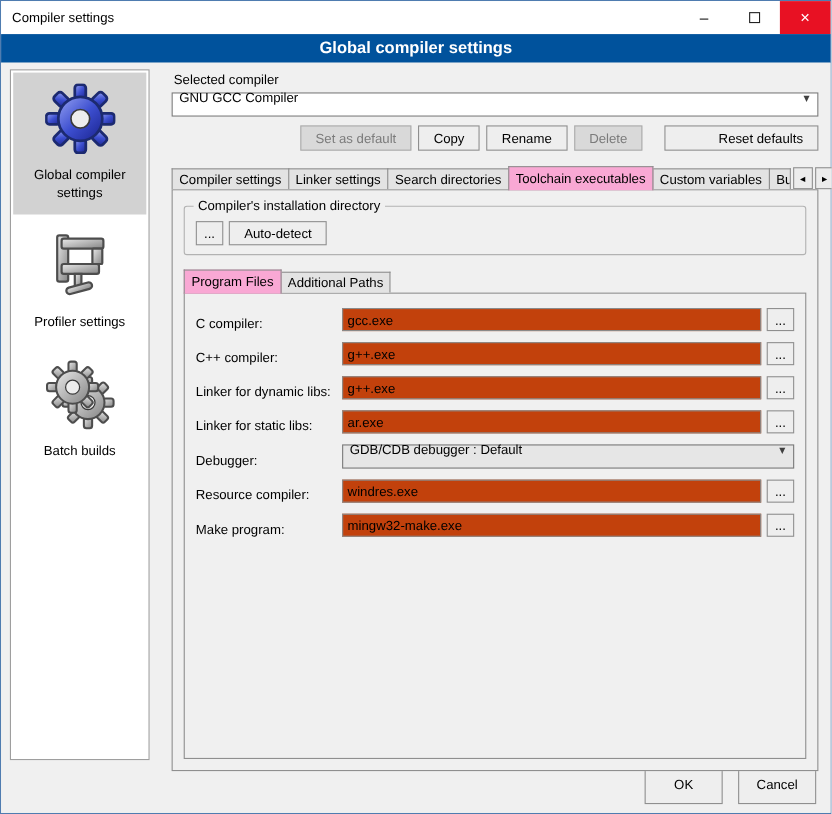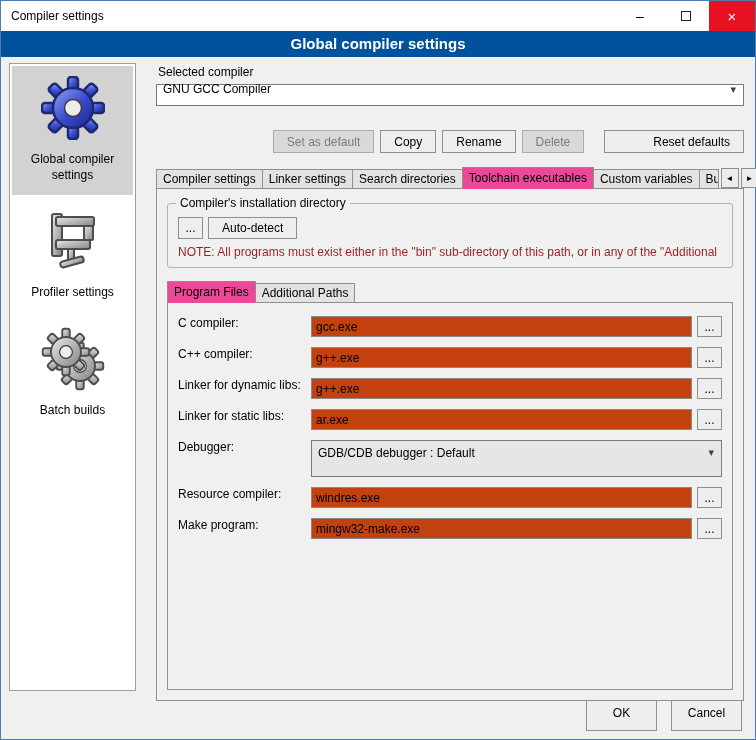--- a/index.html
+++ b/index.html
@@ -28,53 +28,53 @@
   .side-item.selected { background:#d2d2d2; }
   .side-icon { width:64px; height:64px; margin-bottom:12px; flex:none; }
   .side-label { text-align:center; line-height:1.3; }
 
   
   .content { position:absolute; left:155px; top:6px; width:588px; height:638px; display:flex; flex-direction:column; }
   .section-label { margin:2px 0 5px 2px; }
 
   .combo { height:22px; border:1px solid #7a7a7a; background:#fff; display:flex; align-items:center; padding:0 7px 12px 6px; }
   .combo .arrow { margin-left:auto; color:#404040; font-size:11px; }
-  .combo.gray { background:#e6e6e6; height:37px; }
+  .combo.gray { background:#e6e6e6; height:22px; }
 
   .btn { height:23px; padding:0 13px; background:#eeeeee; border:1px solid #8f8f8f; color:#000; display:inline-flex; align-items:center; justify-content:center; white-space:nowrap; }
   .btn.disabled { background:#d9d9d9; color:#7b7b7b; border-color:#ababab; }
-  .btn-row { display:flex; justify-content:flex-end; gap:6px; margin-top:24px;align-items:center; }
+  .btn-row { display:flex; justify-content:flex-end; gap:6px; margin-top:8px;align-items:center; }
   .btn-row .reset { margin-left:14px;padding-left:48px; }
 
   
   .tabstrip { display:flex; align-items:flex-end; margin-top:13px; height:22px; position:relative; z-index:2; flex:none; }
   .tab { height:19px; padding:0 6px; background:#e3e3e3; border:1px solid #8f8f8f; border-bottom:none; display:flex; align-items:center; white-space:nowrap; flex:none; }
   .tab + .tab { margin-left:-1px; }
-  .tab.active { height:22px; background:#ec4899; margin-bottom:-1px; padding-bottom:1px; position:relative; z-index:5; }
+  .tab.active { height:22px; background:#f9a8d4; margin-bottom:-1px; padding-bottom:1px; position:relative; z-index:5; }
   .tab.clip { flex:1 1 30px; min-width:20px; overflow:hidden; }
   .tab-scroll { margin-left:2px; display:flex; gap:2px; align-self:flex-end; flex:none; }
   .tab-arrow { width:18px; height:20px; border:1px solid #8f8f8f; background:#ececec; display:flex; align-items:center; justify-content:center; font-size:8px; padding:0; }
 
   .main-panel { border:1px solid #8f8f8f; background:#f0f0f0; flex:1; padding:10px 10px 10px; display:flex; flex-direction:column; position:relative; z-index:1; }
 
   
   .groupbox { position:relative; border:1px solid #b2b2b2; border-radius:3px; padding:13px 10px 8px; margin-top:4px; flex:none; }
   .groupbox-title { position:absolute; top:-8px; left:8px; background:#f0f0f0; padding:0 4px; }
   .dir-row { display:flex; align-items:center; gap:5px; }
   .dir-input { flex:1; height:22px; border:1px solid #2a6bbd; background:#fff; display:flex; align-items:center; padding:0 3px; overflow:hidden; }
   .dir-input .sel { background:#3297fd; color:#fff; padding:1px 2px; white-space:nowrap; }
   .small-btn { width:25px; padding:0; height:22px; flex:none; }
   .autodetect { height:22px; flex:none; }
   .note { color:#9e1f1f; margin-top:6px; white-space:nowrap; overflow:hidden; }
 
   .subtabs { margin-top:12px; }
   .sub-panel { border:1px solid #8f8f8f; background:#f0f0f0; flex:1; padding:13px 10px; position:relative; z-index:1; }
 
   
-  .form-row { display:flex; align-items:flex-start; gap:5px; margin-bottom:10px; }
+  .form-row { display:flex; align-items:flex-end; gap:5px; margin-bottom:10px; }
   .form-label { width:128px; flex:none; }
   .text-input { flex:1; height:21px; border:1px solid #8a8a8a; background:#c2410c; display:flex; align-items:center; padding:0 4px; overflow:hidden; }
   .form-row .small-btn { height:21px; }
   .combo.gray { flex:1; }
 
   
   .footer { position:absolute; right:13px; bottom:8px; display:flex; gap:14px; }
   .footer .btn { width:71px; height:37px; }
 </style>
 </head>
@@ -195,21 +195,20 @@
       </div>
 
       <div class="main-panel">
 
         <div class="groupbox">
           <div class="groupbox-title">Compiler's installation directory</div>
           <div class="dir-row">
             <button class="btn small-btn">...</button>
             <button class="btn autodetect">Auto-detect</button>
           </div>
-          <div class="note">NOTE: All programs must exist either in the "bin" sub-directory of this path, or in any of the "Additional</div>
         </div>
 
         <div class="tabstrip subtabs">
           <div class="tab active">Program Files</div>
           <div class="tab">Additional Paths</div>
         </div>
 
         <div class="sub-panel">
 
           <div class="form-row">

